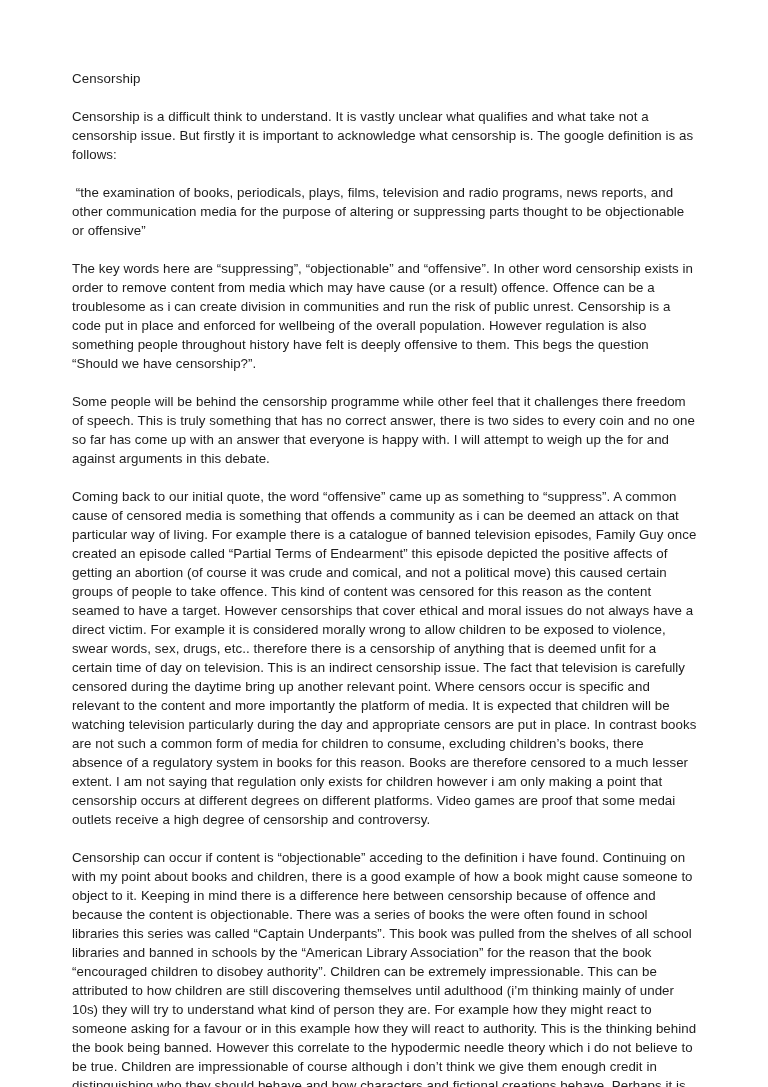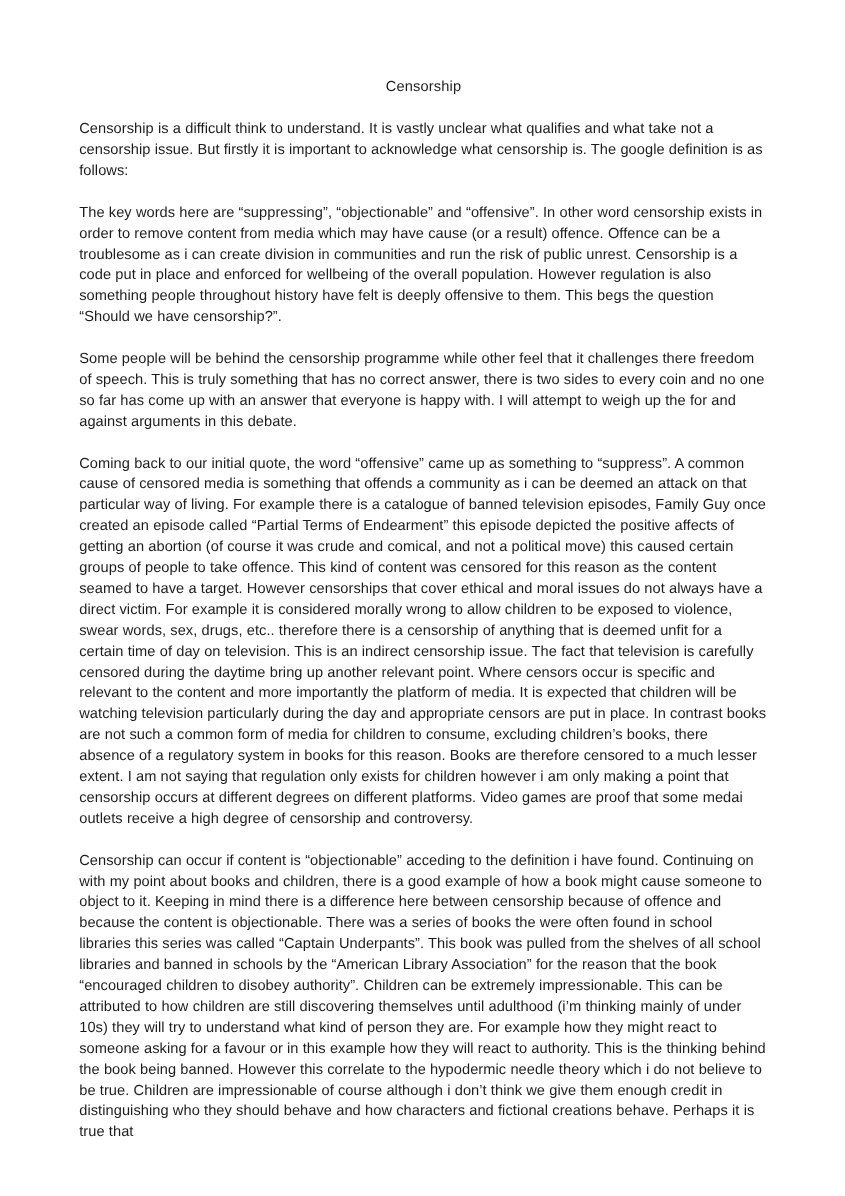--- a/index.html
+++ b/index.html
@@ -28,21 +28,21 @@
     top: 69px;
     width: 626px;
   }
   .doc-title {
     font-size: 13.3px;
     line-height: 19px;
     color: #1c1c1c;
     margin: 0 0 19px 0;
     font-weight: normal;
     letter-spacing: 0.01em;
-    text-align: center;
+    text-align: left;
     white-space: pre-wrap;
   }
   .para {
     font-size: 13.3px;
     line-height: 19px;
     color: #1c1c1c;
     margin: 0 0 19px 0;
     text-align: left;
     letter-spacing: 0.004em;
     word-spacing: 0.004em;
@@ -56,20 +56,21 @@
 </head>
 <body>
 
 <div class="page">
   <div class="doc-body">
 
     <p class="doc-title">Censorship</p>
 
     <p class="para">Censorship is a difficult think to understand. It is vastly unclear what qualifies and what take not a censorship issue. But firstly it is important to acknowledge what censorship is. The google definition is as follows:</p>
 
+    <p class="para"> “the examination of books, periodicals, plays, films, television and radio programs, news reports, and other communication media for the purpose of altering or suppressing parts thought to be objectionable or offensive”</p>
 
     <p class="para">The key words here are “suppressing”, “objectionable” and “offensive”. In other word censorship exists in order to remove content from media which may have cause (or a result) offence. Offence can be a troublesome as i can create division in communities and run the risk of public unrest. Censorship is a code put in place and enforced for wellbeing of the overall population. However regulation is also something people throughout history have felt is deeply offensive to them. This begs the question “Should we have censorship?”.</p>
 
     <p class="para">Some people will be behind the censorship programme while other feel that it challenges there freedom of speech. This is truly something that has no correct answer, there is two sides to every coin and no one so far has come up with an answer that everyone is happy with. I will attempt to weigh up the for and against arguments in this debate.</p>
 
     <p class="para">Coming back to our initial quote, the word “offensive” came up as something to “suppress”. A common cause of censored media is something that offends a community as i can be deemed an attack on that particular way of living. For example there is a catalogue of banned television episodes, Family Guy once created an episode called “Partial Terms of Endearment” this episode depicted the positive affects of getting an abortion (of course it was crude and comical, and not a political move) this caused certain groups of people to take offence. This kind of content was censored for this reason as the content seamed to have a target. However censorships that cover ethical and moral issues do not always have a direct victim. For example it is considered morally wrong to allow children to be exposed to violence, swear words, sex, drugs, etc.. therefore there is a censorship of anything that is deemed unfit for a certain time of day on television. This is an indirect censorship issue. The fact that television is carefully censored during the daytime bring up another relevant point. Where censors occur is specific and relevant to the content and more importantly the platform of media. It is expected that children will be watching television particularly during the day and appropriate censors are put in place. In contrast books are not such a common form of media for children to consume, excluding children’s books, there absence of a regulatory system in books for this reason. Books are therefore censored to a much lesser extent. I am not saying that regulation only exists for children however i am only making a point that censorship occurs at different degrees on different platforms. Video games are proof that some medai outlets receive a high degree of censorship and controversy.</p>
 
     <p class="para">Censorship can occur if content is “objectionable” acceding to the definition i have found. Continuing on with my point about books and children, there is a good example of how a book might cause someone to object to it. Keeping in mind there is a difference here between censorship because of offence and because the content is objectionable. There was a series of books the were often found in school libraries this series was called “Captain Underpants”. This book was pulled from the shelves of all school libraries and banned in schools by the “American Library Association” for the reason that the book “encouraged children to disobey authority”. Children can be extremely impressionable. This can be attributed to how children are still discovering themselves until adulthood (i’m thinking mainly of under 10s) they will try to understand what kind of person they are. For example how they might react to someone asking for a favour or in this example how they will react to authority. This is the thinking behind the book being banned. However this correlate to the hypodermic needle theory which i do not believe to be true. Children are impressionable of course although i don’t think we give them enough credit in distinguishing who they should behave and how characters and fictional creations behave. Perhaps it is true that</p>
 
   </div>

